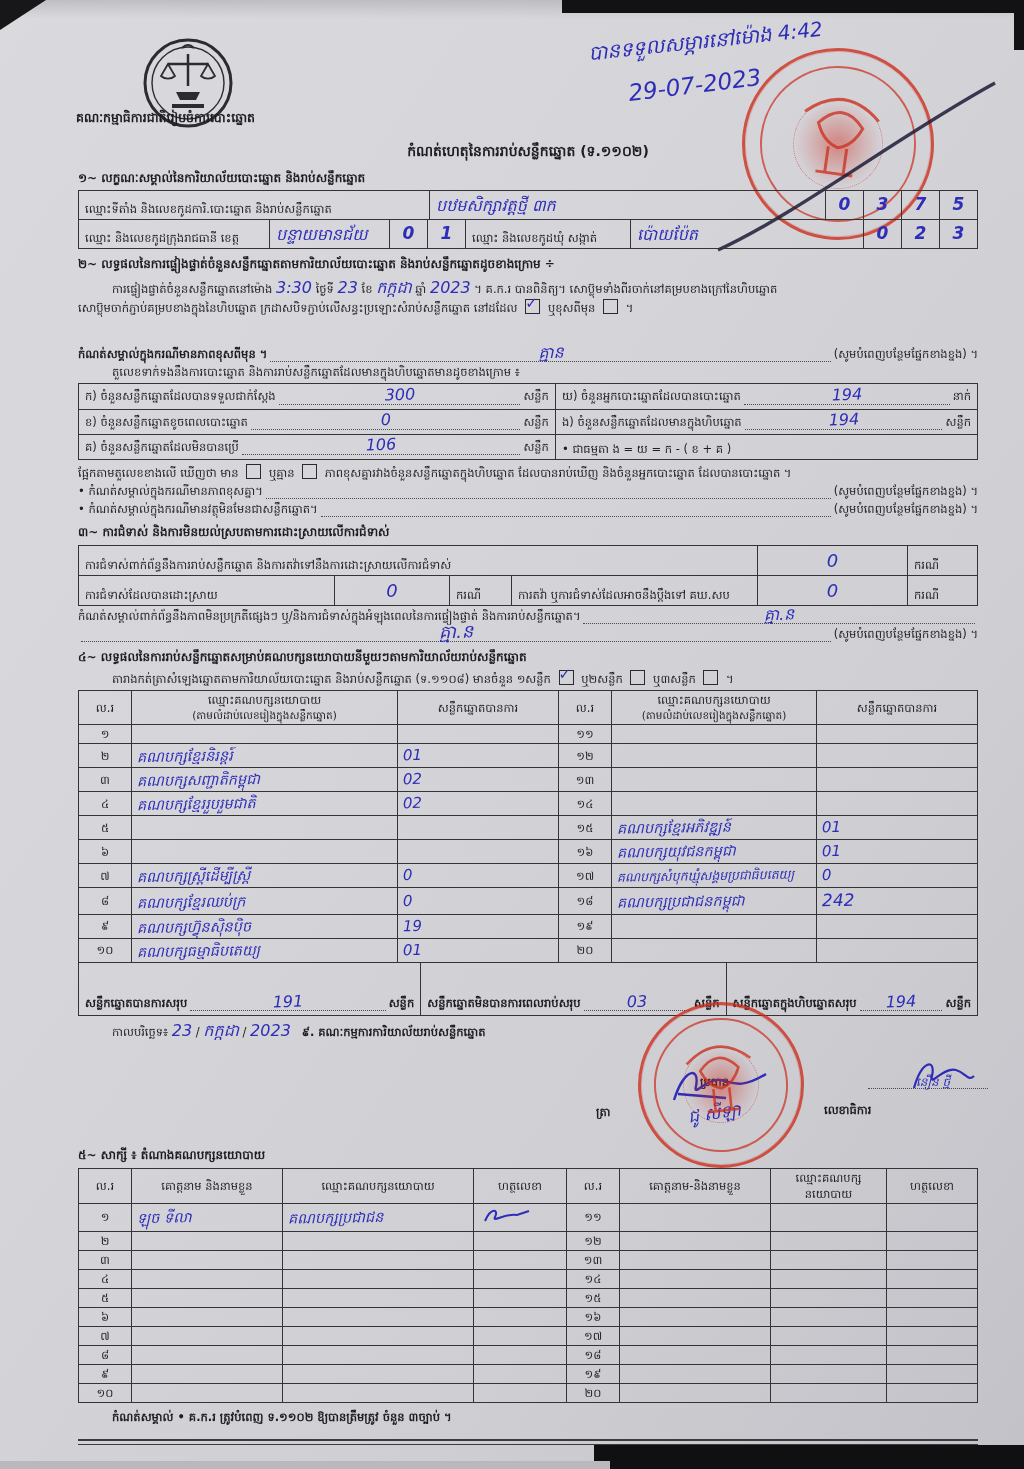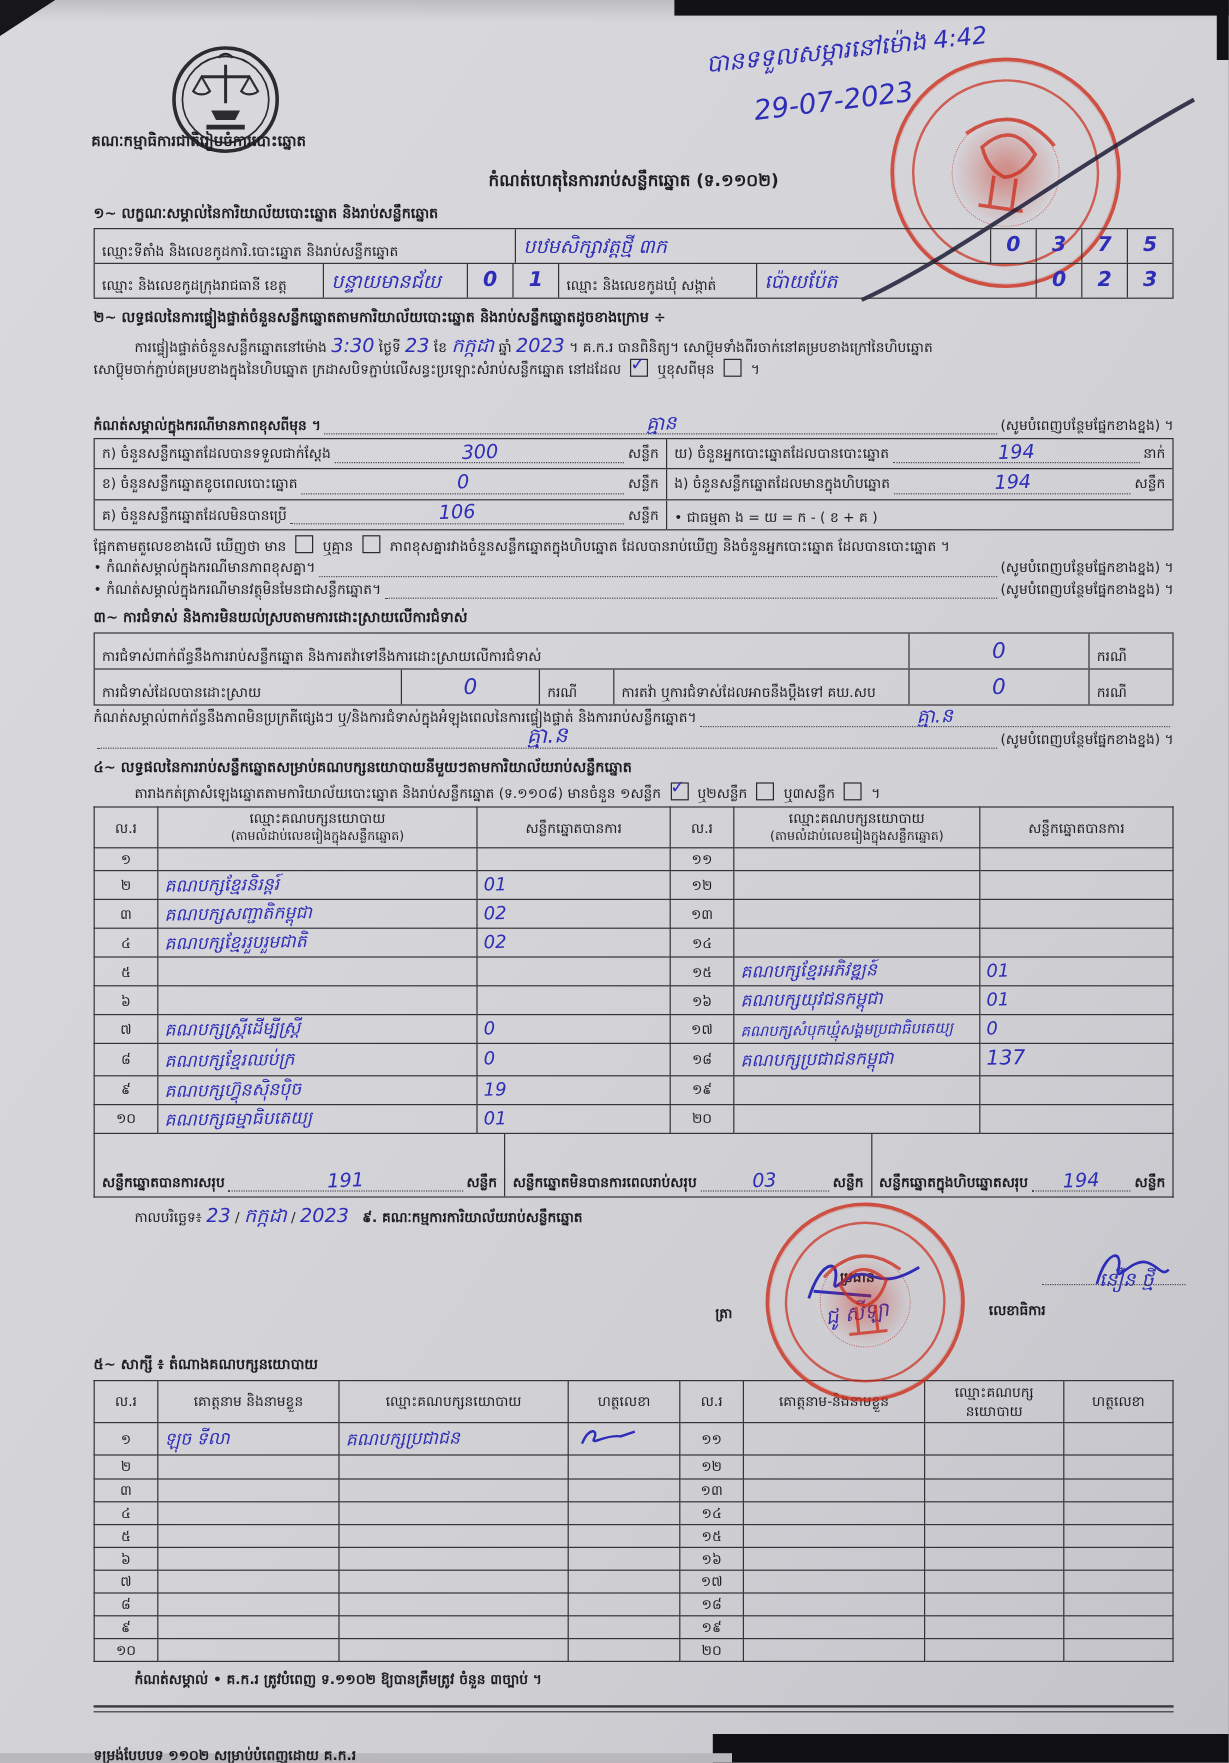--- a/index.html
+++ b/index.html
@@ -169,20 +169,21 @@
       <span class="cb"><span></span></span>
       <span>។</span>
     </div>
     <div class="line ind">
       <span class="fx b">កំណត់សម្គាល់ក្នុងករណីមានភាពខុសពីមុន ។</span>
       <span class="dots">
         <span class="hand">គ្មាន</span>
       </span>
       <span class="fx paren">(សូមបំពេញបន្ថែមផ្នែកខាងខ្នង) ។</span>
     </div>
+    <div class="ind">តួលេខទាក់ទងនឹងការបោះឆ្នោត និងការរាប់សន្លឹកឆ្នោតដែលមានក្នុងហិបឆ្នោតមានដូចខាងក្រោម ៖</div>
 
     <div class="ftable" style="margin-top:3px;">
       <div class="frow">
         <div class="fc" style="flex:0 0 53%;">
           <div class="line" style="width:100%;">
             <span class="fx">ក) ចំនួនសន្លឹកឆ្នោតដែលបានទទួលជាក់ស្តែង</span>
             <span class="dots">
                 <span class="hand">300</span>
               </span>
             <span class="fx">សន្លឹក</span>
@@ -401,21 +402,21 @@
       <tr>
         <td class="noc">៨</td>
         <td>
               <span class="hand-name">គណបក្សខ្មែរឈប់ក្រ</span>
             </td>
         <td><span class="hand-vote">0</span></td>
         <td class="noc">១៨</td>
         <td>
               <span class="hand-name">គណបក្សប្រជាជនកម្ពុជា</span>
             </td>
-        <td><span class="hand-vote" style="font-size:17px;">137</span></td>
+        <td><span class="hand-vote" style="font-size:17px;">242</span></td>
       </tr>
       <tr>
         <td class="noc">៩</td>
         <td>
               <span class="hand-name">គណបក្សហ៊្វុនស៊ិនប៉ិច</span>
             </td>
         <td><span class="hand-vote">19</span></td>
         <td class="noc">១៩</td>
         <td>
               <span class="hand-name"></span>
@@ -485,21 +486,21 @@
         <path d="M8 40 C18 8 34 6 30 26 C27 38 40 18 54 20 C66 22 74 30 100 14 M12 34 L60 38" fill="none" stroke="#2d2db8" stroke-width="2.4"></path>
       </svg>
       <div class="abs hand" style="left:610px;top:58px;font-size:17px;transform:rotate(-8deg);">ជូ សីឡា</div>
 
       <div class="abs b" style="left:518px;top:32px;">ត្រា</div>
 
       <div class="abs b" style="left:746px;top:30px;">លេខាធិការ</div>
       <svg class="abs" style="left:830px;top:6px;" width="70" height="44" viewBox="0 0 70 44">
         <path d="M6 38 C14 10 28 8 24 26 C21 38 36 16 48 20 C58 23 60 32 66 26" fill="none" stroke="#2d2db8" stroke-width="2.2"></path>
       </svg>
-      <div class="abs hand" style="left:838px;top:30px;font-size:16px;">នឿន ថ្មី</div>
+      <div class="abs hand" style="left:838px;top:30px;font-size:12px;">នឿន ថ្មី</div>
       <div class="abs" style="left:790px;top:44px;width:120px;border-bottom:1.4px dotted #4a4a50;"></div>
     </div>
 
     <div class="sechead">៥~ សាក្សី ៖ តំណាងគណបក្សនយោបាយ</div>
     <table class="gridtbl">
       <tbody>
           <tr>
         <th style="width:38px;">ល.រ</th>
         <th style="width:140px;">គោត្តនាម និងនាមខ្លួន</th>
         <th style="width:180px;">ឈ្មោះគណបក្សនយោបាយ</th>

